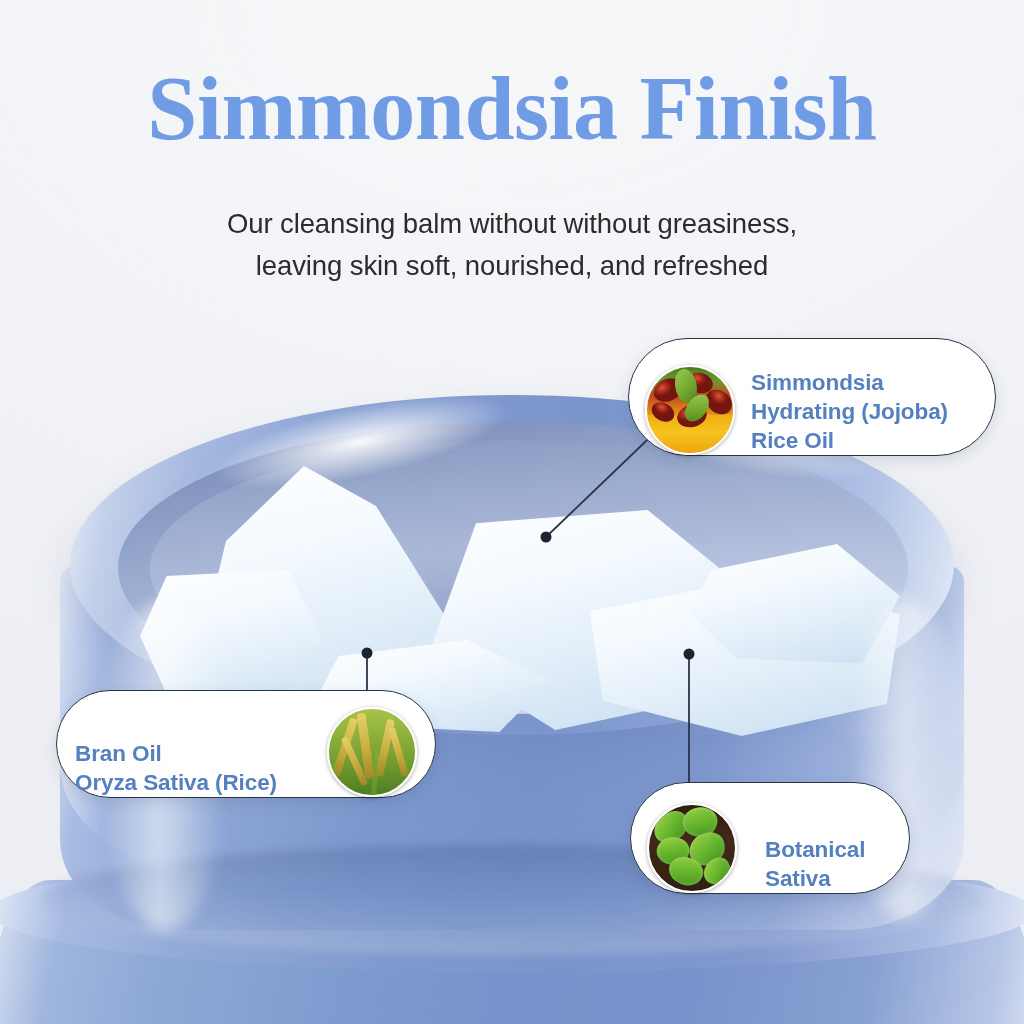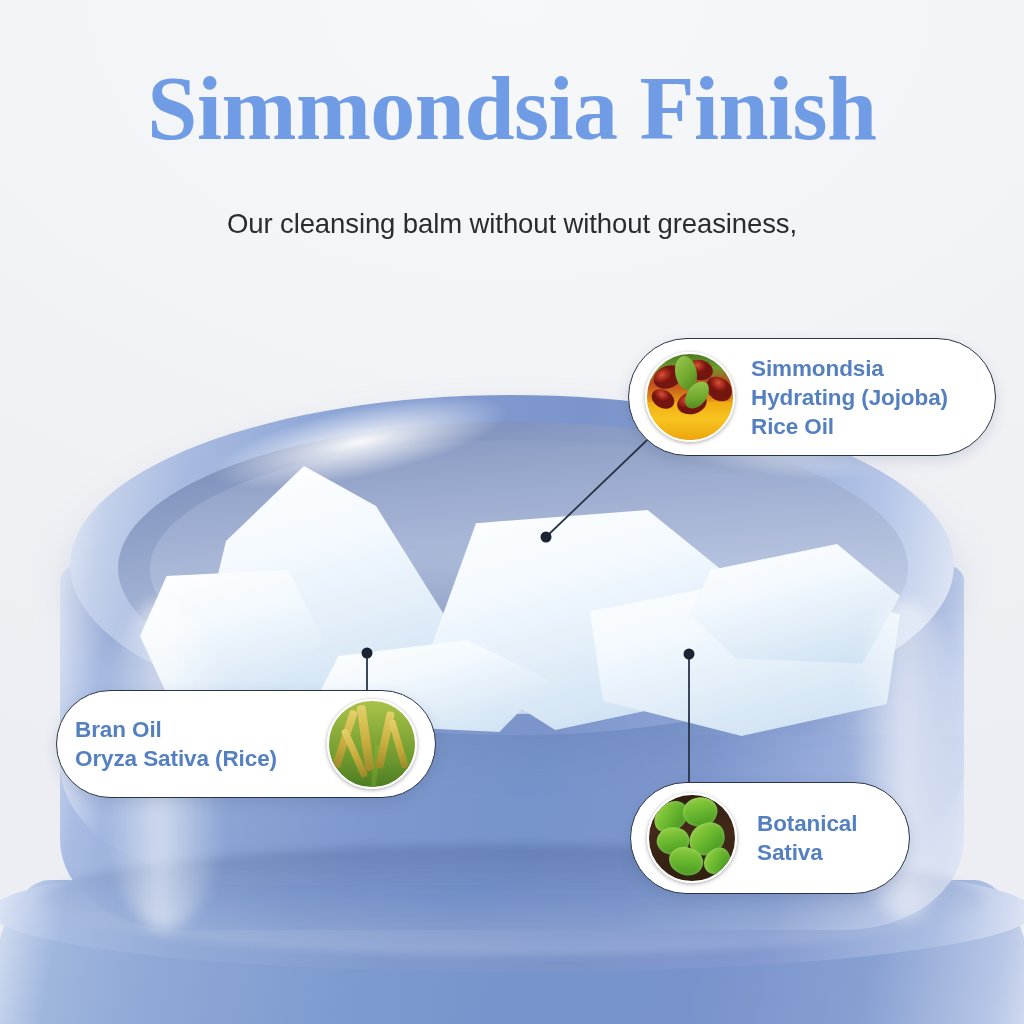--- a/index.html
+++ b/index.html
@@ -114,40 +114,40 @@
   .curl-shade{position:absolute;left:150px;top:560px;width:640px;height:130px;
     background:radial-gradient(50% 60% at 50% 40%, rgba(60,85,140,0.30) 0%, rgba(60,85,140,0) 70%);
     filter:blur(10px);}
 
   
   .connectors{position:absolute;left:0;top:0;width:1024px;height:1024px;pointer-events:none;}
 
   
   .card{
     position:absolute;background:#ffffff;border:1.6px solid #2a3447;
-    border-radius:60px;display:flex;align-items:center;
+    border-radius:60px;display:flex;align-items:flex-end;
     box-shadow:0 5px 14px rgba(60,80,120,0.16);
     box-sizing:border-box;
   }
   .card .thumb{
     width:86px;height:86px;border-radius:50%;flex:0 0 86px;
     border:2px solid #ffffff;overflow:hidden;position:relative;
     box-shadow:0 1px 4px rgba(0,0,0,0.35);
   }
   .card .label{
     color:#5580c0;font-weight:700;font-size:22.5px;line-height:29px;
     letter-spacing:-0.1px;
   }
   .card .label span{display:block;}
 
   #card-jojoba{left:628px;top:338px;width:368px;height:118px;padding:0 16px;gap:16px;}
   #card-rice{left:56px;top:690px;width:380px;height:108px;padding:0 18px;gap:16px;
     flex-direction:row-reverse;justify-content:flex-end;}
   #card-rice .label{flex:1;}
-  #card-botanical{left:630px;top:782px;width:280px;height:112px;padding:0 16px;gap:20px;}
+  #card-botanical{left:630px;top:782px;width:280px;height:112px;padding:0 16px;gap:28px;}
 
   
   .th-jojoba{background:linear-gradient(180deg,#4c7a22 0%,#6e9a2c 16%,#c04a1e 34%,#e8a313 58%,#f5c01b 78%,#e8a90f 100%);}
   .th-jojoba .berry{position:absolute;border-radius:50%;
     background:radial-gradient(35% 35% at 35% 30%, #d4563a 0%, #a8291b 55%, #74160f 100%);}
   .th-jojoba .b1{left:6px;top:12px;width:30px;height:22px;transform:rotate(-25deg);}
   .th-jojoba .b2{left:40px;top:6px;width:26px;height:20px;transform:rotate(15deg);}
   .th-jojoba .b3{left:58px;top:24px;width:28px;height:22px;transform:rotate(40deg);}
   .th-jojoba .b4{left:30px;top:38px;width:30px;height:22px;transform:rotate(-15deg);}
   .th-jojoba .b5{left:4px;top:36px;width:24px;height:18px;transform:rotate(30deg);}
@@ -184,20 +184,21 @@
   .th-botanical .f6{left:54px;top:54px;width:28px;height:24px;transform:rotate(-30deg);}
 </style>
 </head>
 <body>
 
 <div id="stage">
 
   <div class="title">Simmondsia Finish</div>
   <div class="subtitle">
     <span>Our cleansing balm without without greasiness,</span>
+    <span>leaving skin soft, nourished, and refreshed</span>
   </div>
 
   <div class="jar-wrap">
     <div class="jar-base"></div>
     <div class="jar-base-top"></div>
     <div class="jar-body"></div>
     <div class="jar-shoulder"></div>
     <div class="jar-groove"></div>
     <div class="jar-rim-outer"></div>
     <div class="jar-rim-inner"></div>

